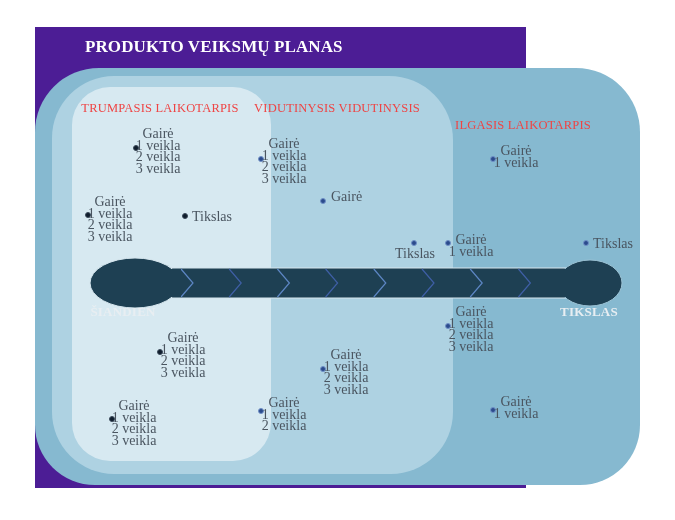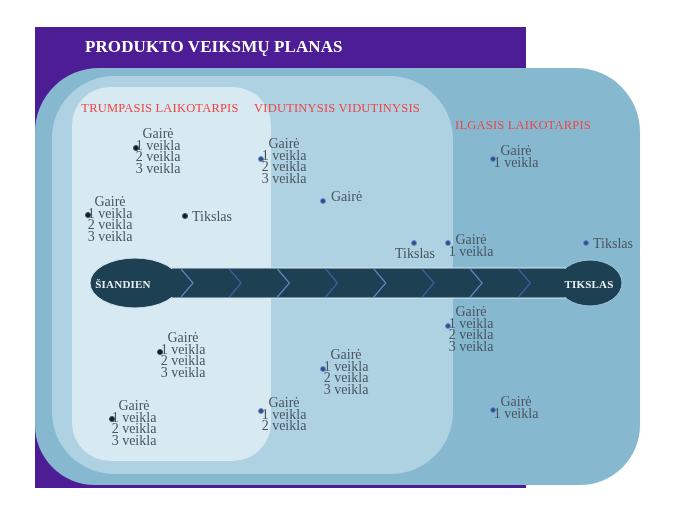--- a/index.html
+++ b/index.html
@@ -21,23 +21,23 @@
                   font-family: Liberation Serif, serif; white-space: nowrap;
                   transform: translateX(-50%); letter-spacing: 0.2px; }
   .timeline { position: absolute; left: 0; top: 0; }
   .item { position: absolute; }
   .dot { position: absolute; width: 6px; height: 6px; border-radius: 50%;
          background: #2b4b8c; border: 1px solid #6f8fc6; box-sizing: border-box; }
   .dot.dark { background: #0e1c2c; border-color: #3b4a5a; }
   .lines { position: absolute; color: #4a5560; font-size: 14px; line-height: 11.5px;
            font-family: "Liberation Serif", "DejaVu Serif", serif; text-align: center; white-space: nowrap; }
   .line { display: block; }
-  .oval-label { position: absolute; color: #e8eef2; font-size: 11px; font-weight: bold;
+  .oval-label { position: absolute; color: #e8eef2; font-size: 13px; font-weight: bold;
                 font-family: "Liberation Serif", "DejaVu Serif", serif; letter-spacing: 0.2px;
-                transform: translate(-50%, -50%); white-space: nowrap; }
+                transform: translate(-50%, -50%); white-space: nowrap; margin-top: 28px; }
 </style>
 </head>
 <body>
 
 <div class="frame">
   <div class="title">PRODUKTO VEIKSMŲ PLANAS</div>
   <div class="layer layer-long"></div>
   <div class="layer layer-mid"></div>
   <div class="layer layer-short"></div>
 </div>

